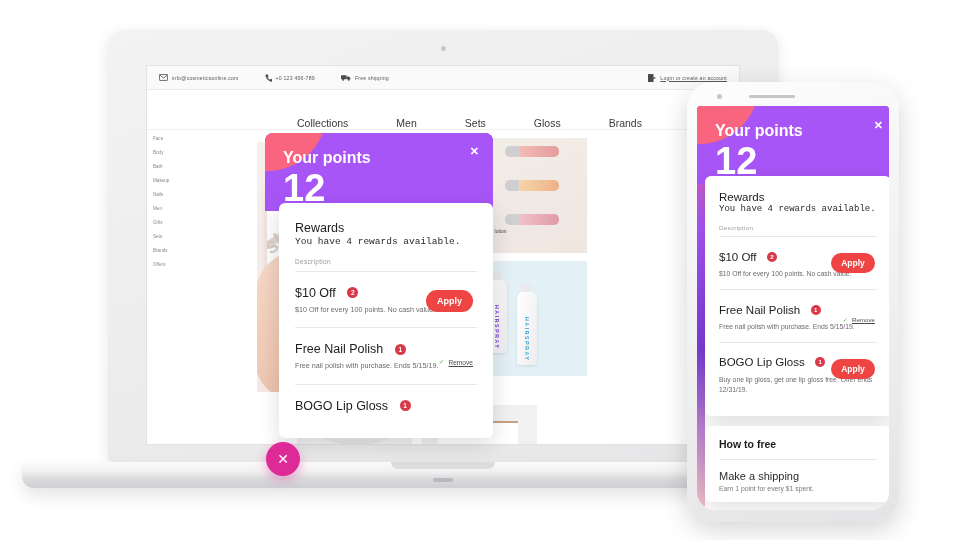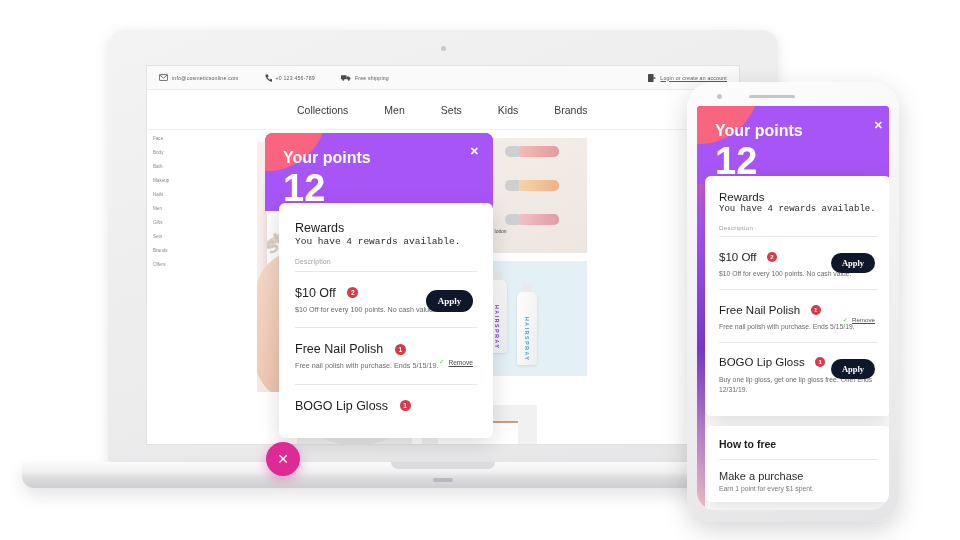--- a/index.html
+++ b/index.html
@@ -49,22 +49,22 @@
     display:flex; align-items:center; padding: 0 12px; gap: 26px;
     font-size: 5.2px; color:#5a5a5a; letter-spacing:.2px;
   }
   .topbar-item { display:flex; align-items:center; gap:4px; white-space:nowrap; }
   .topbar-right { margin-left:auto; display:flex; align-items:center; gap:4px; }
   .topbar-right .lnk { text-decoration: underline; }
   .ico { display:inline-block; color:#444; line-height:1; }
   .ico svg { display:block; }
 
   .navbar {
-    height: 40px; background:#fff; display:flex; align-items:center;
-    padding-left: 150px; gap: 36px; border-bottom:1px solid #f1f1f1;
+    height: 40px; background:#fff; display:flex; align-items:flex-end;
+    padding-left: 150px; gap: 48px; border-bottom:1px solid #f1f1f1;
   }
   .nav-link { font-size:10.5px; color:#3a3a3a; white-space:nowrap; }
 
   .content { position:relative; height: 315px; background:#fff; display:flex; }
 
   
   .cat-rail {
     width: 60px; padding: 6px 4px 0 6px; display:flex; flex-direction:column; gap:9px;
   }
   .cat-item { font-size:4.6px; color:#8a8a8a; white-space:nowrap; }
@@ -166,22 +166,22 @@
   .rw-divider { border-bottom:1px solid #e8e8e8; }
 
   .reward { position:relative; }
   .reward-name { font-weight:400; color:#1d1d1d; display:inline-block; vertical-align:middle; }
   .badge {
     display:inline-flex; align-items:center; justify-content:center; vertical-align:middle;
     background:#d93a4a; color:#fff; border-radius:50%; font-weight:700;
   }
   .reward-desc { color:#6b6b6b; }
   .btn-apply {
-    position:absolute; background:#0f172a; color:#fff; border:none; border-radius:999px;
-    font-weight:700; cursor:pointer; display:flex; align-items:center; justify-content:center;font-family:Liberation Serif, serif;
+    position:absolute; background:#ef4444; color:#fff; border:none; border-radius:999px;
+    font-weight:700; cursor:pointer; display:flex; align-items:center; justify-content:center;
   }
   .remove-wrap { position:absolute; display:flex; align-items:center; gap:4px; cursor:pointer; }
   .check { color:#57c244; }
   .remove-lnk { color:#4d4d4d; text-decoration:underline; }
 
   
   #laptop-modal { left: 157px; top: 103px; width: 228px; }
   #laptop-modal .modal-head { height: 78px; padding: 16px 0 0 18px; }
   #laptop-modal .head-points { font-size: 38px; margin-top: 2px; }
   #laptop-modal .head-close { right: 14px; top: 13px; font-size: 11px; }
@@ -288,21 +288,21 @@
               </svg>
           </span>
           <span class="lnk">Login or create an account</span>
         </div>
       </div>
 
       <div class="navbar">
         <a class="nav-link">Collections</a>
         <a class="nav-link">Men</a>
         <a class="nav-link">Sets</a>
-        <a class="nav-link">Kids</a>
+        <a class="nav-link">Gloss</a>
         <a class="nav-link">Brands</a>
       </div>
 
       <div class="content">
 
         <div class="cat-rail">
           <span class="cat-item">Face</span>
           <span class="cat-item">Body</span>
           <span class="cat-item">Bath</span>
           <span class="cat-item">Makeup</span>
@@ -470,20 +470,20 @@
           <div class="reward">
             <span class="reward-name">BOGO Lip Gloss</span>
             <span class="badge">1</span>
             <div class="reward-desc">Buy one lip gloss, get one lip gloss free. Offer ends 12/31/19.</div>
             <button class="btn-apply">Apply</button>
           </div>
         </div>
 
         <div class="earn-card">
           <div class="earn-title rw-divider">How to free</div>
-          <div class="earn-item">Make a purchase</div>
+          <div class="earn-item">Make a shipping</div>
           <div class="earn-item-sub">Earn 1 point for every $1 spent.</div>
         </div>
       </div>
     </div>
   </div>
 
 </div>
 
 </body></html>

